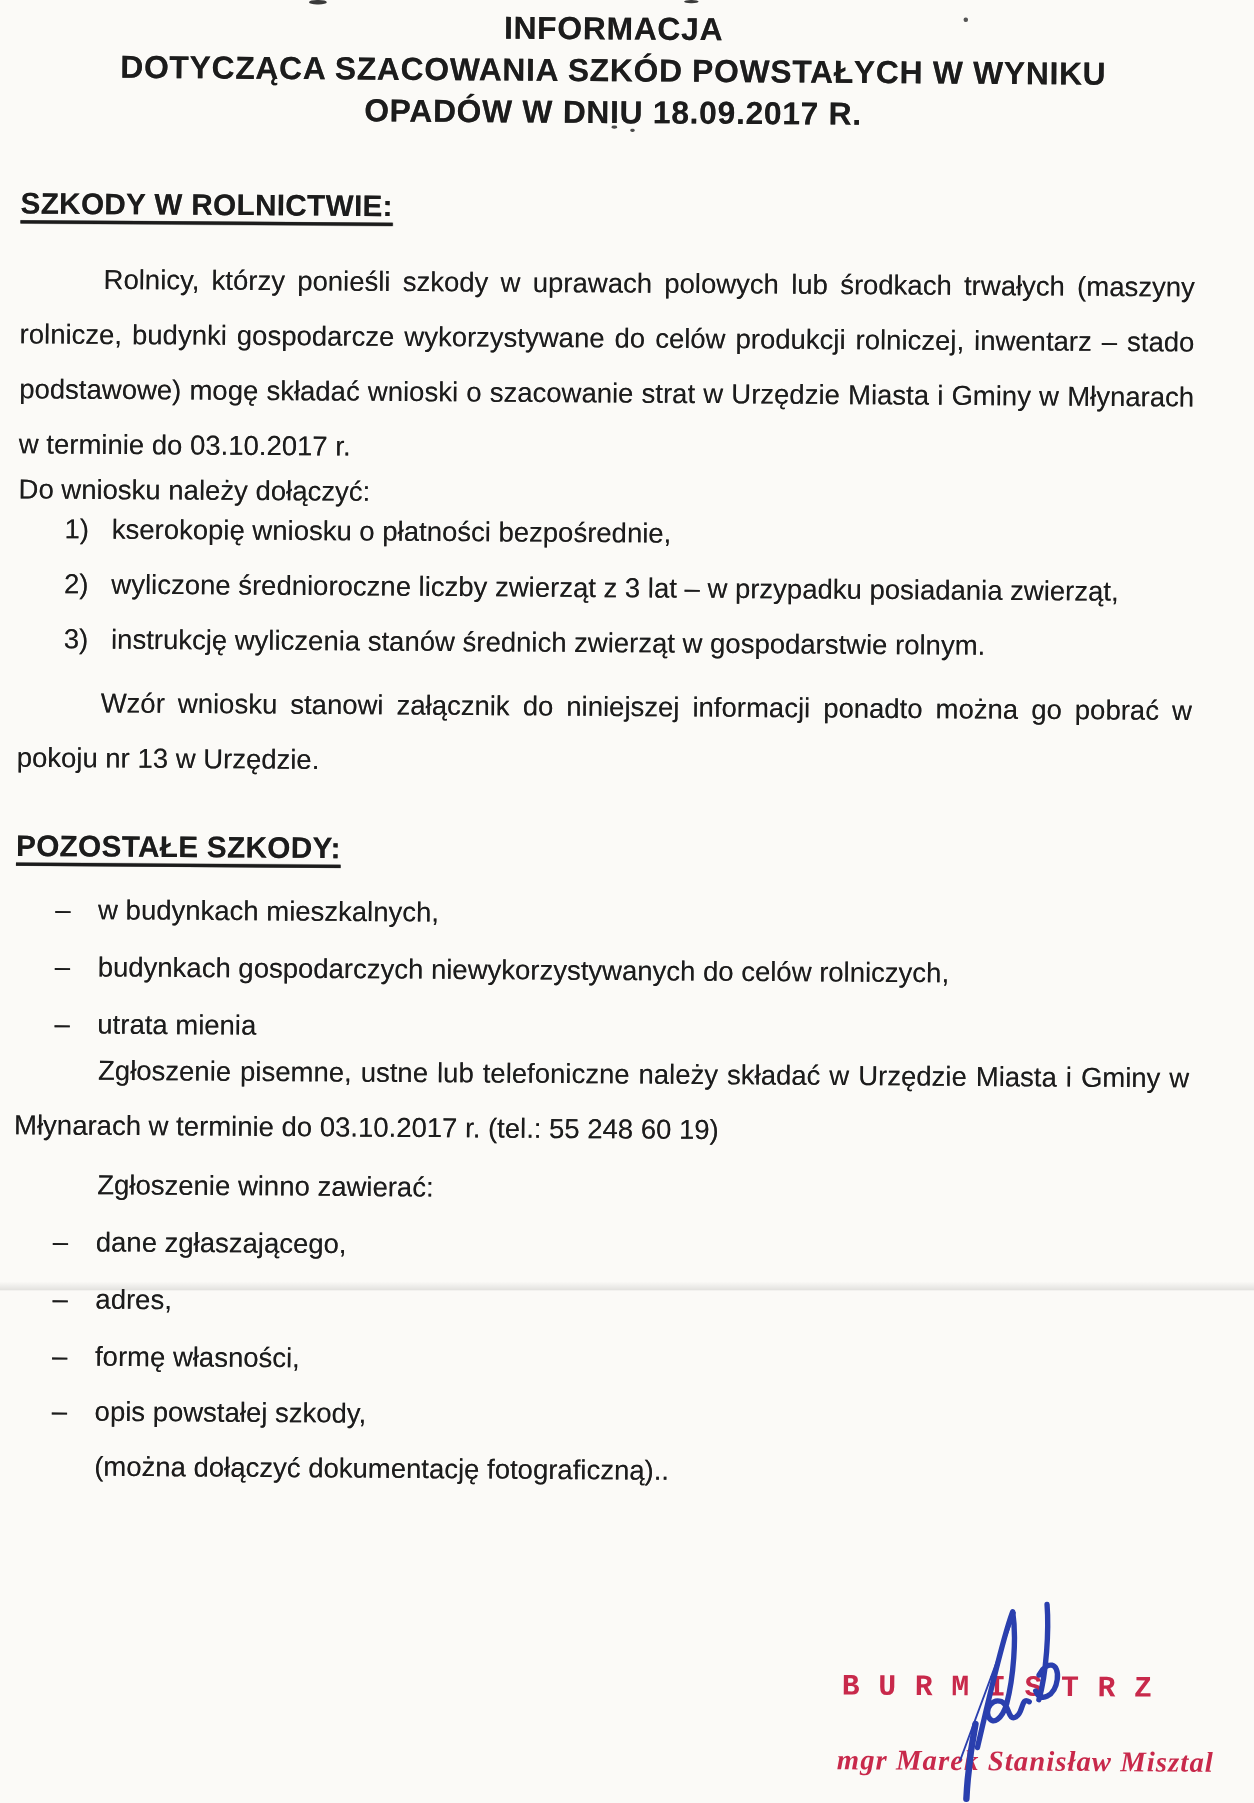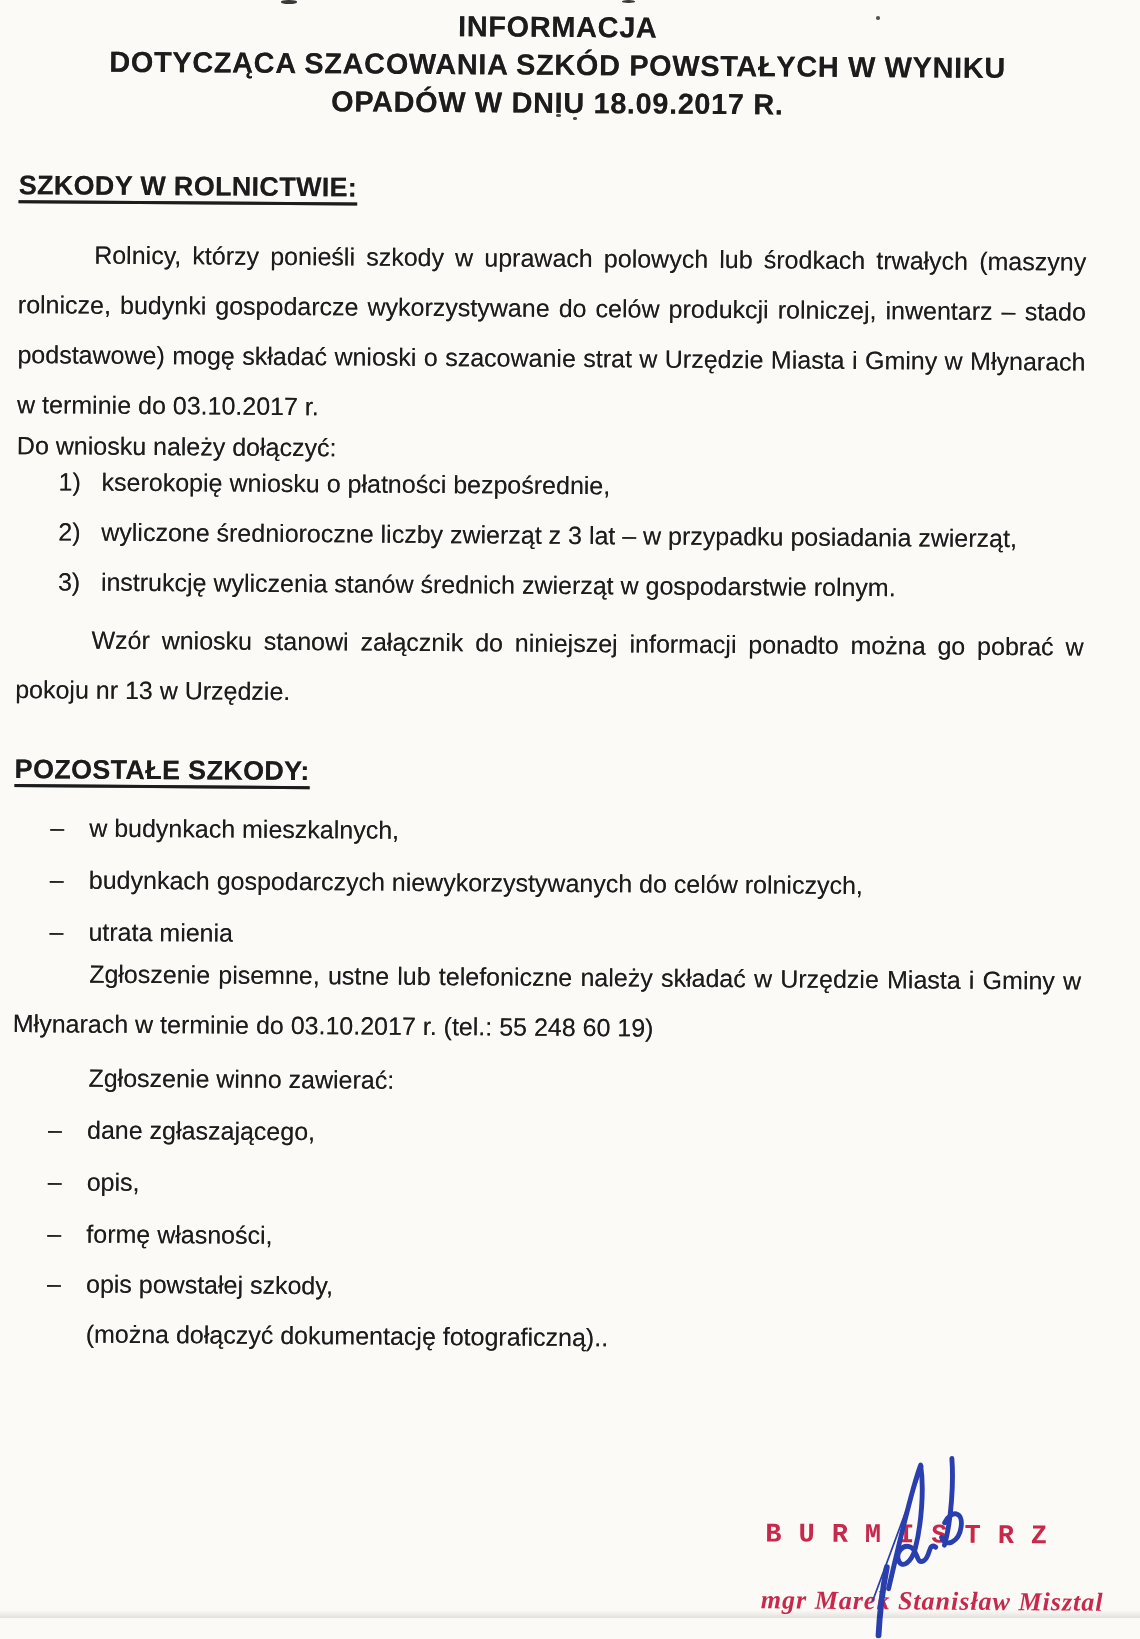--- a/index.html
+++ b/index.html
@@ -6,21 +6,21 @@
     margin: 0;
     padding: 0;
     width: 1140px;
     height: 1639px;
     background: #fbfaf7;
     overflow: hidden;
   }
   .page {
     position: relative;
     width: 1140px;
-    height: 1618px;
+    height: 1173px;
     font-family: "Liberation Sans", sans-serif;
     color: #1c1c1c;
   }
   .doc {
     position: absolute;
     inset: 0;
     transform: rotate(0.4deg) translateY(-2px);
     transform-origin: 0 0;
     text-shadow: 0 0 0.6px rgba(20,20,20,0.65);
   }
@@ -182,21 +182,21 @@
     <p class="para" style="top:950px">Zgłoszenie pisemne, ustne lub telefoniczne należy składać w Urzędzie Miasta i Gminy w Młynarach w terminie do 03.10.2017 r. (tel.: 55 248 60 19)</p>
 
     <p class="plain indent" style="top:1064px">Zgłoszenie winno zawierać:</p>
 
     <div class="dashrow" style="top:1116px">
       <span class="dash">–</span>
       <span class="txt">dane zgłaszającego,</span>
     </div>
     <div class="dashrow" style="top:1168px">
       <span class="dash">–</span>
-      <span class="txt">opis,</span>
+      <span class="txt">adres,</span>
     </div>
     <div class="dashrow" style="top:1220px">
       <span class="dash">–</span>
       <span class="txt">formę własności,</span>
     </div>
     <div class="dashrow" style="top:1270px">
       <span class="dash">–</span>
       <span class="txt">opis powstałej szkody,</span>
     </div>
 

